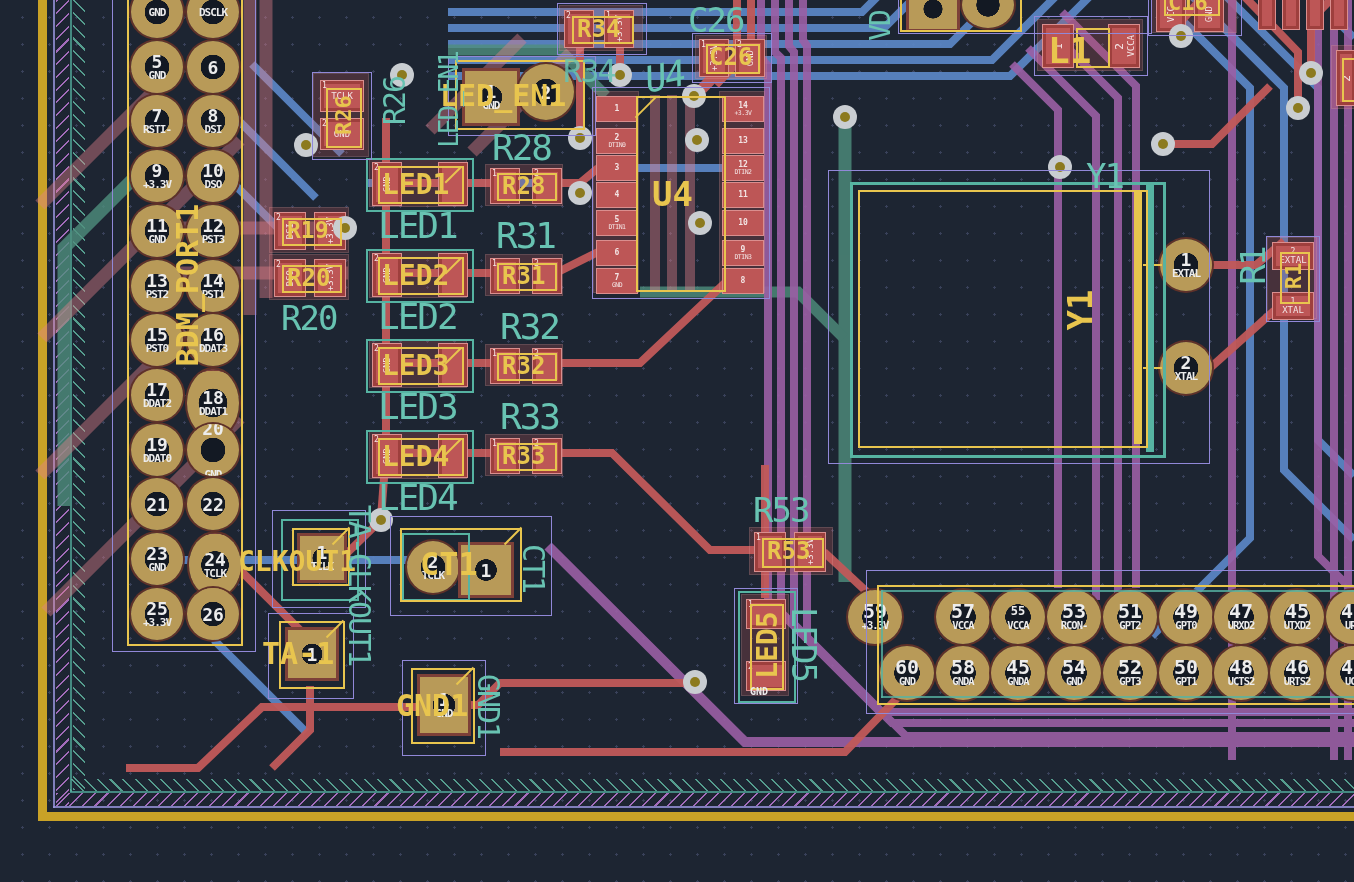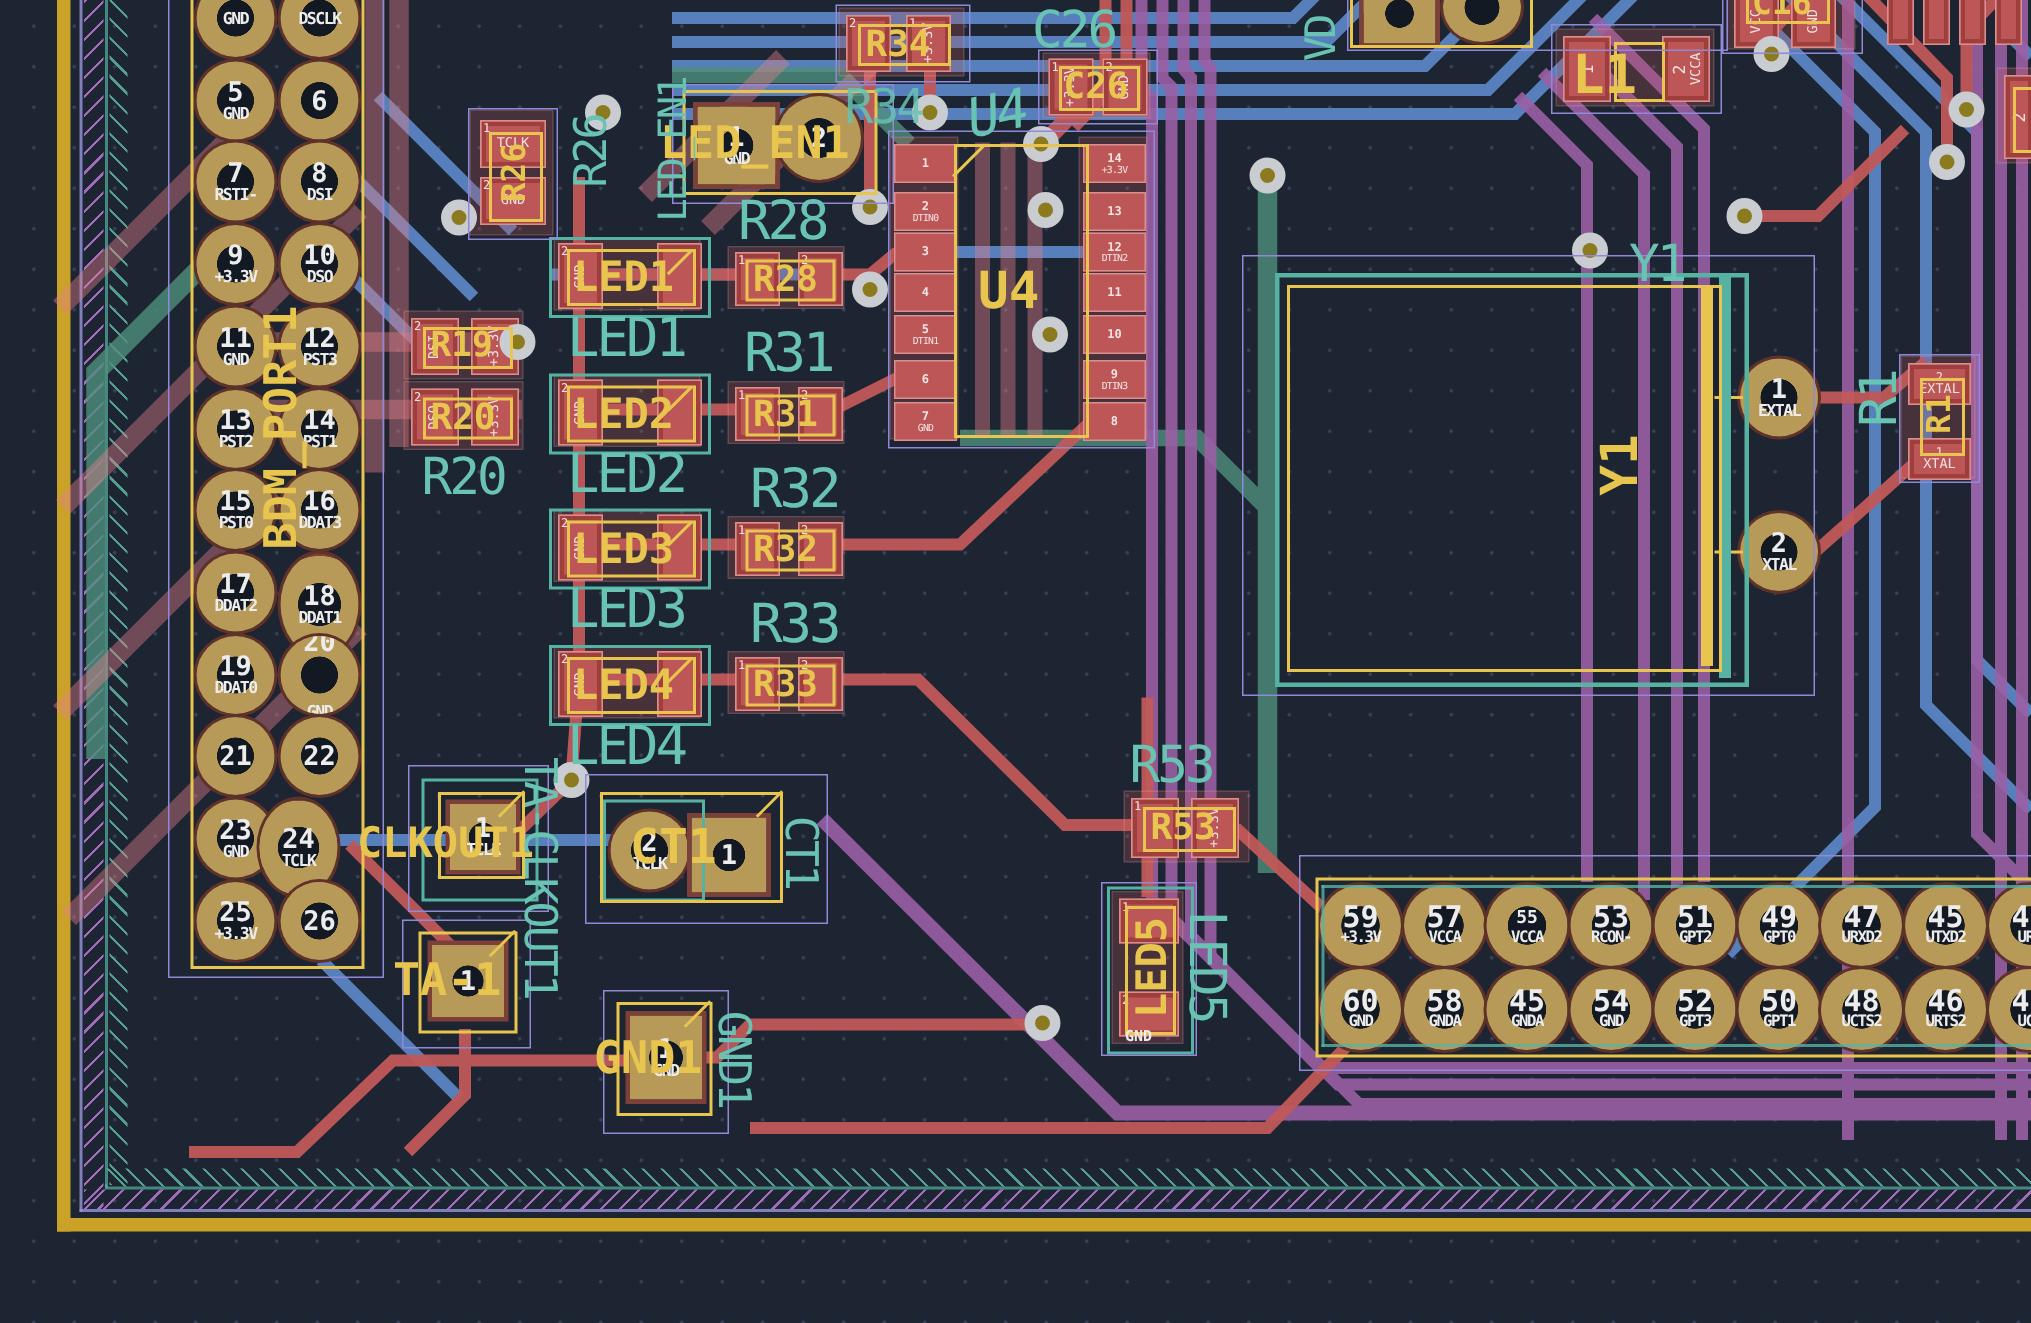--- a/index.html
+++ b/index.html
@@ -494,21 +494,21 @@
       <span class="pname"></span>
     </div>
     <div class="thpad" style="left:187px;top:478px;width:52px;height:52px;">
       <span class="pnum">22</span>
       <span class="pname"></span>
     </div>
     <div class="thpad" style="left:131px;top:533px;width:52px;height:52px;">
       <span class="pnum">23</span>
       <span class="pname">GND</span>
     </div>
-    <div class="thpad" style="left:173px;top:533px;width:52px;height:64px;">
+    <div class="thpad" style="left:189px;top:533px;width:52px;height:64px;">
       <span class="pnum">24</span>
       <span class="pname">TCLK</span>
     </div>
     <div class="thpad" style="left:131px;top:588px;width:52px;height:52px;">
       <span class="pnum">25</span>
       <span class="pname">+3.3V</span>
     </div>
     <div class="thpad" style="left:187px;top:588px;width:52px;height:52px;">
       <span class="pnum">26</span>
       <span class="pname"></span>
@@ -646,21 +646,21 @@
       <span class="s"></span>
     </div>
     <div class="u4pin" style="left:722px;top:240px;width:40px;height:24px">
       <span class="n">9</span>
       <span class="s">DTIN3</span>
     </div>
     <div class="u4pin" style="left:722px;top:268px;width:40px;height:24px">
       <span class="n">8</span>
       <span class="s"></span>
     </div>
-    <div class="thpad" style="left:880px;top:590px;width:54px;height:54px;">
+    <div class="thpad" style="left:848px;top:590px;width:54px;height:54px;">
       <span class="pnum" style="font-size: 20px;">59</span>
       <span class="pname" style="font-size: 10.5px;">+3.3V</span>
     </div>
     <div class="thpad" style="left:936px;top:590px;width:54px;height:54px;">
       <span class="pnum" style="font-size: 20px;">57</span>
       <span class="pname" style="font-size: 10.5px;">VCCA</span>
     </div>
     <div class="thpad" style="left:991px;top:590px;width:54px;height:54px;">
       <span class="pnum" style="font-size: 12px;">55</span>
       <span class="pname" style="font-size: 10.5px;">VCCA</span>

